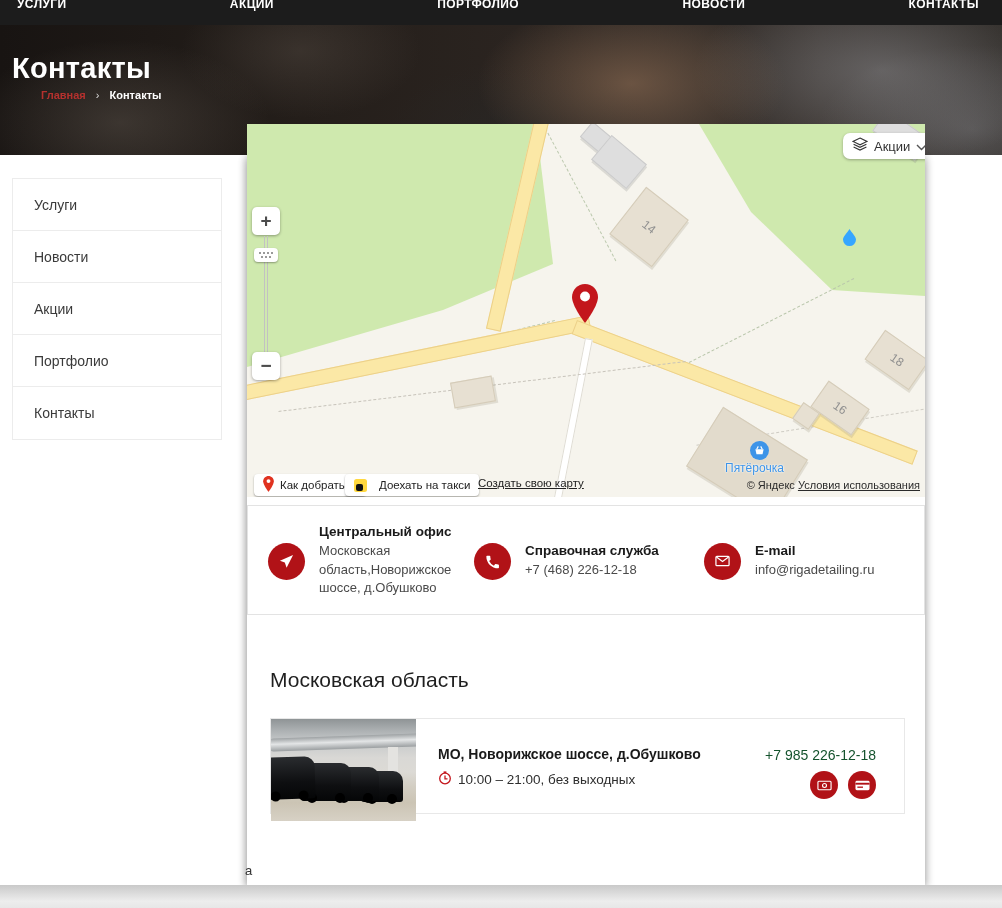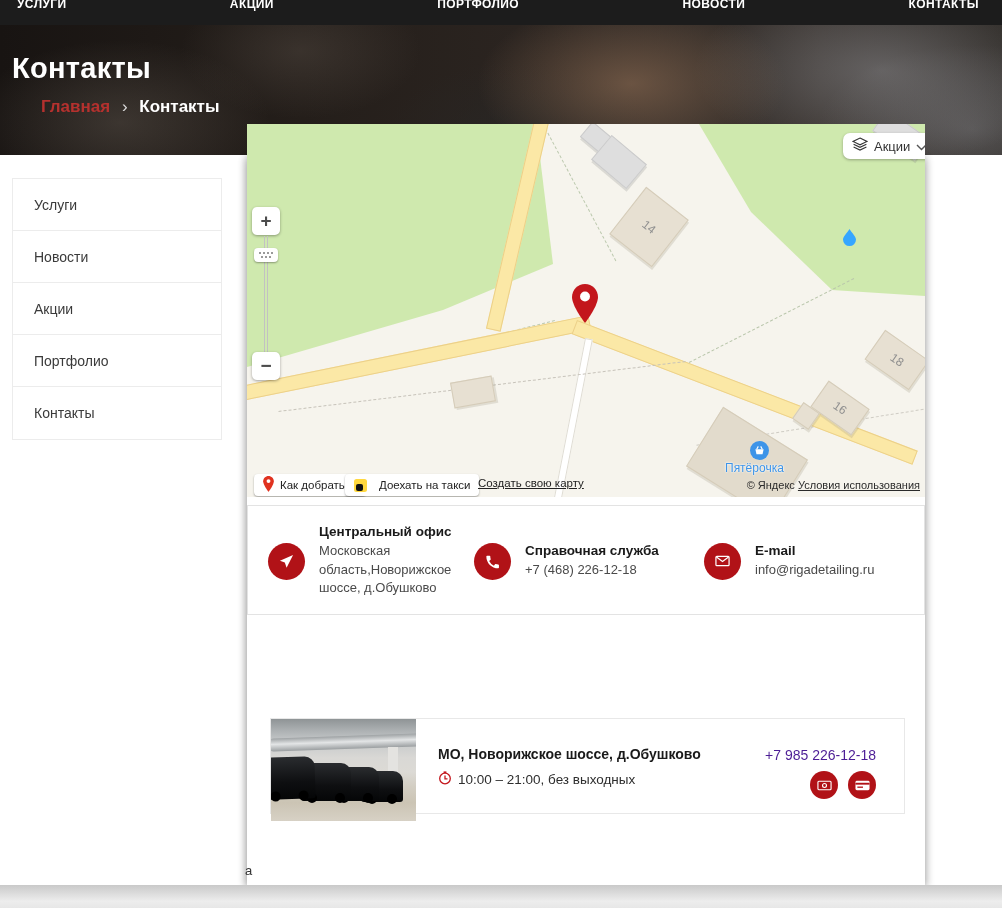--- a/index.html
+++ b/index.html
@@ -17,21 +17,21 @@
     background-color:#171310;
     background-image:
       radial-gradient(220px 120px at 63% 45%, rgba(146,112,86,.6), rgba(146,112,86,0) 70%),
       radial-gradient(180px 100px at 52% 85%, rgba(40,38,36,.9), rgba(40,38,36,0) 75%),
       radial-gradient(260px 130px at 88% 35%, rgba(148,148,152,.5), rgba(148,148,152,0) 72%),
       radial-gradient(220px 120px at 97% 80%, rgba(135,135,140,.45), rgba(135,135,140,0) 70%),
       radial-gradient(200px 110px at 12% 75%, rgba(118,108,98,.35), rgba(118,108,98,0) 75%),
       radial-gradient(160px 90px at 30% 20%, rgba(90,80,72,.4), rgba(90,80,72,0) 75%),
       linear-gradient(90deg,#181412,#241e1a 30%,#2c2521 55%,#37312d 82%,#2c2824); }
   .hero-title { position:absolute; left:12px; top:27px; color:#fff; font-size:29px; font-weight:bold; letter-spacing:.3px; }
-  .breadcrumb { position:absolute; left:13px; top:72px; font-size:17px; font-weight:bold; color:#fff;padding-left:28px; }
+  .breadcrumb { position:absolute; left:13px; top:64px; font-size:11px; font-weight:bold; color:#fff;padding-left:28px; }
   .breadcrumb .bc-home { color:#b5312e; cursor:pointer; }
   .breadcrumb .bc-sep { color:#ddd; margin:0 7px; font-weight:normal; }
 
   
   .sidebar { position:absolute; left:12px; top:178px; width:210px; background:#fff; border:1px solid #ececec; z-index:2; }
   .sidebar-item { height:52px; display:flex; align-items:center; padding-left:21px; font-size:14px; color:#3a3a3a;
                   border-bottom:1px solid #ececec; cursor:pointer; }
   .sidebar-item:last-child { border-bottom:none; }
 
   
@@ -126,21 +126,21 @@
   .car { position:absolute; background:linear-gradient(180deg,#2a2c2f,#0e0f11 60%,#050607); border-radius:6px 10px 3px 3px; }
   .car1 { left:-8px; top:38px; width:52px; height:42px; transform:rotate(-2deg); }
   .car2 { left:30px; top:44px; width:50px; height:38px; }
   .car3 { left:62px; top:48px; width:46px; height:34px; }
   .car4 { left:90px; top:52px; width:42px; height:31px; }
   .wheel { position:absolute; width:10px; height:10px; border-radius:50%; background:#000; bottom:-2px; }
   .loc-body { position:absolute; left:167px; top:27px; }
   .loc-title { font-size:14px; font-weight:bold; color:#1a1a1a; }
   .loc-hours { margin-top:9px; font-size:13.5px; color:#2e2e2e; display:flex; align-items:center; gap:6px; }
   .loc-right { position:absolute; right:28px; top:28px; text-align:right; }
-  .loc-phone { font-size:14px; color:#4c1d95;margin-left:32px; }
+  .loc-phone { font-size:14px; color:#14532d;margin-left:32px; }
   .pay-row { margin-top:8px; display:flex; gap:10px; justify-content:flex-end; }
   .pay-circle { width:28px; height:28px; border-radius:50%; background:#b11217;
                 display:flex; align-items:center; justify-content:center; cursor:pointer; }
   .note-a { position:absolute; left:-2px; top:708px; font-size:13px; color:#333; }
 
   
   .bottom-strip { position:absolute; left:0; top:885px; width:1002px; height:23px;
                   background:linear-gradient(180deg,#c9c9c9,#ededed 70%,#e7e7e7); z-index:4; }
 </style>
 </head>
@@ -302,20 +302,21 @@
               <path d="M1.5 1.8 L8 6.6 14.5 1.8"></path>
             </svg>
         </div>
         <div>
           <div class="ci-title">E-mail</div>
           <div class="ci-text">info@rigadetailing.ru</div>
         </div>
       </div>
     </div>
 
+    <h2 class="region-heading">Московская область</h2>
 
     <div class="loc-card">
       <div class="loc-photo">
         <div class="duct"></div>
         <div class="wall-col"></div>
         <div class="car car4">
             <span class="wheel" style="left:6px;"></span>
             <span class="wheel" style="right:6px;"></span>
           </div>
         <div class="car car3">

